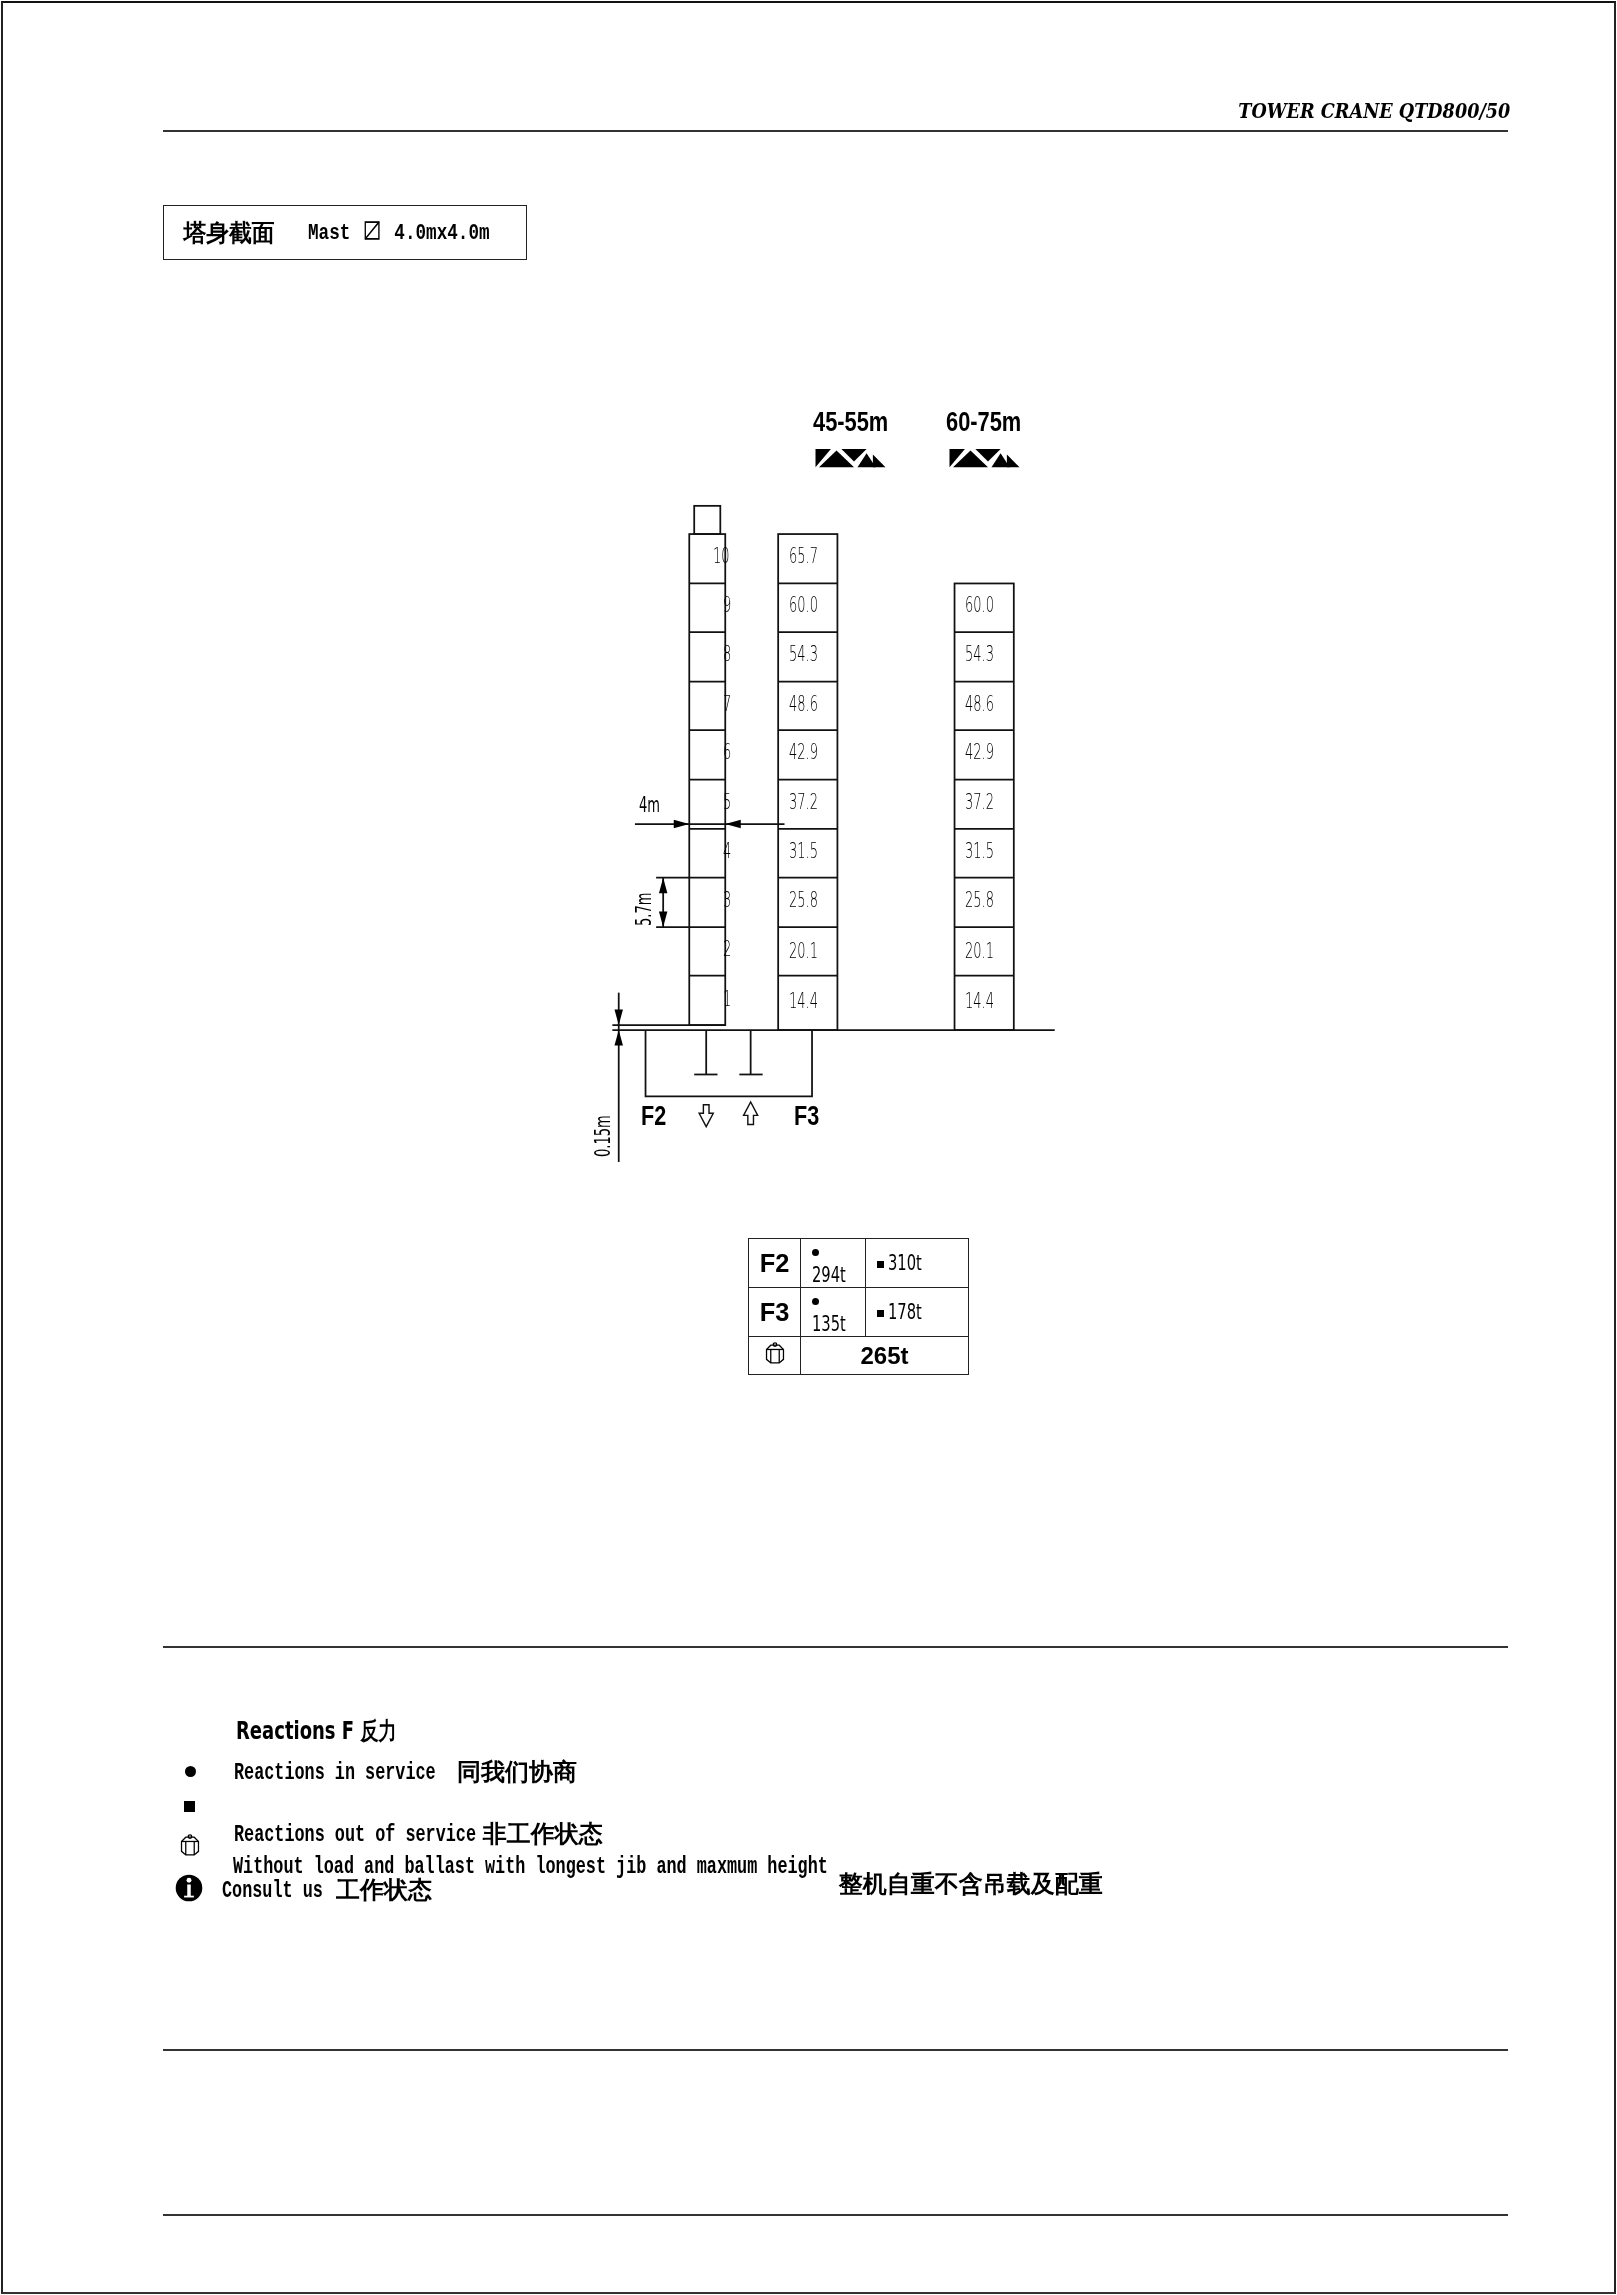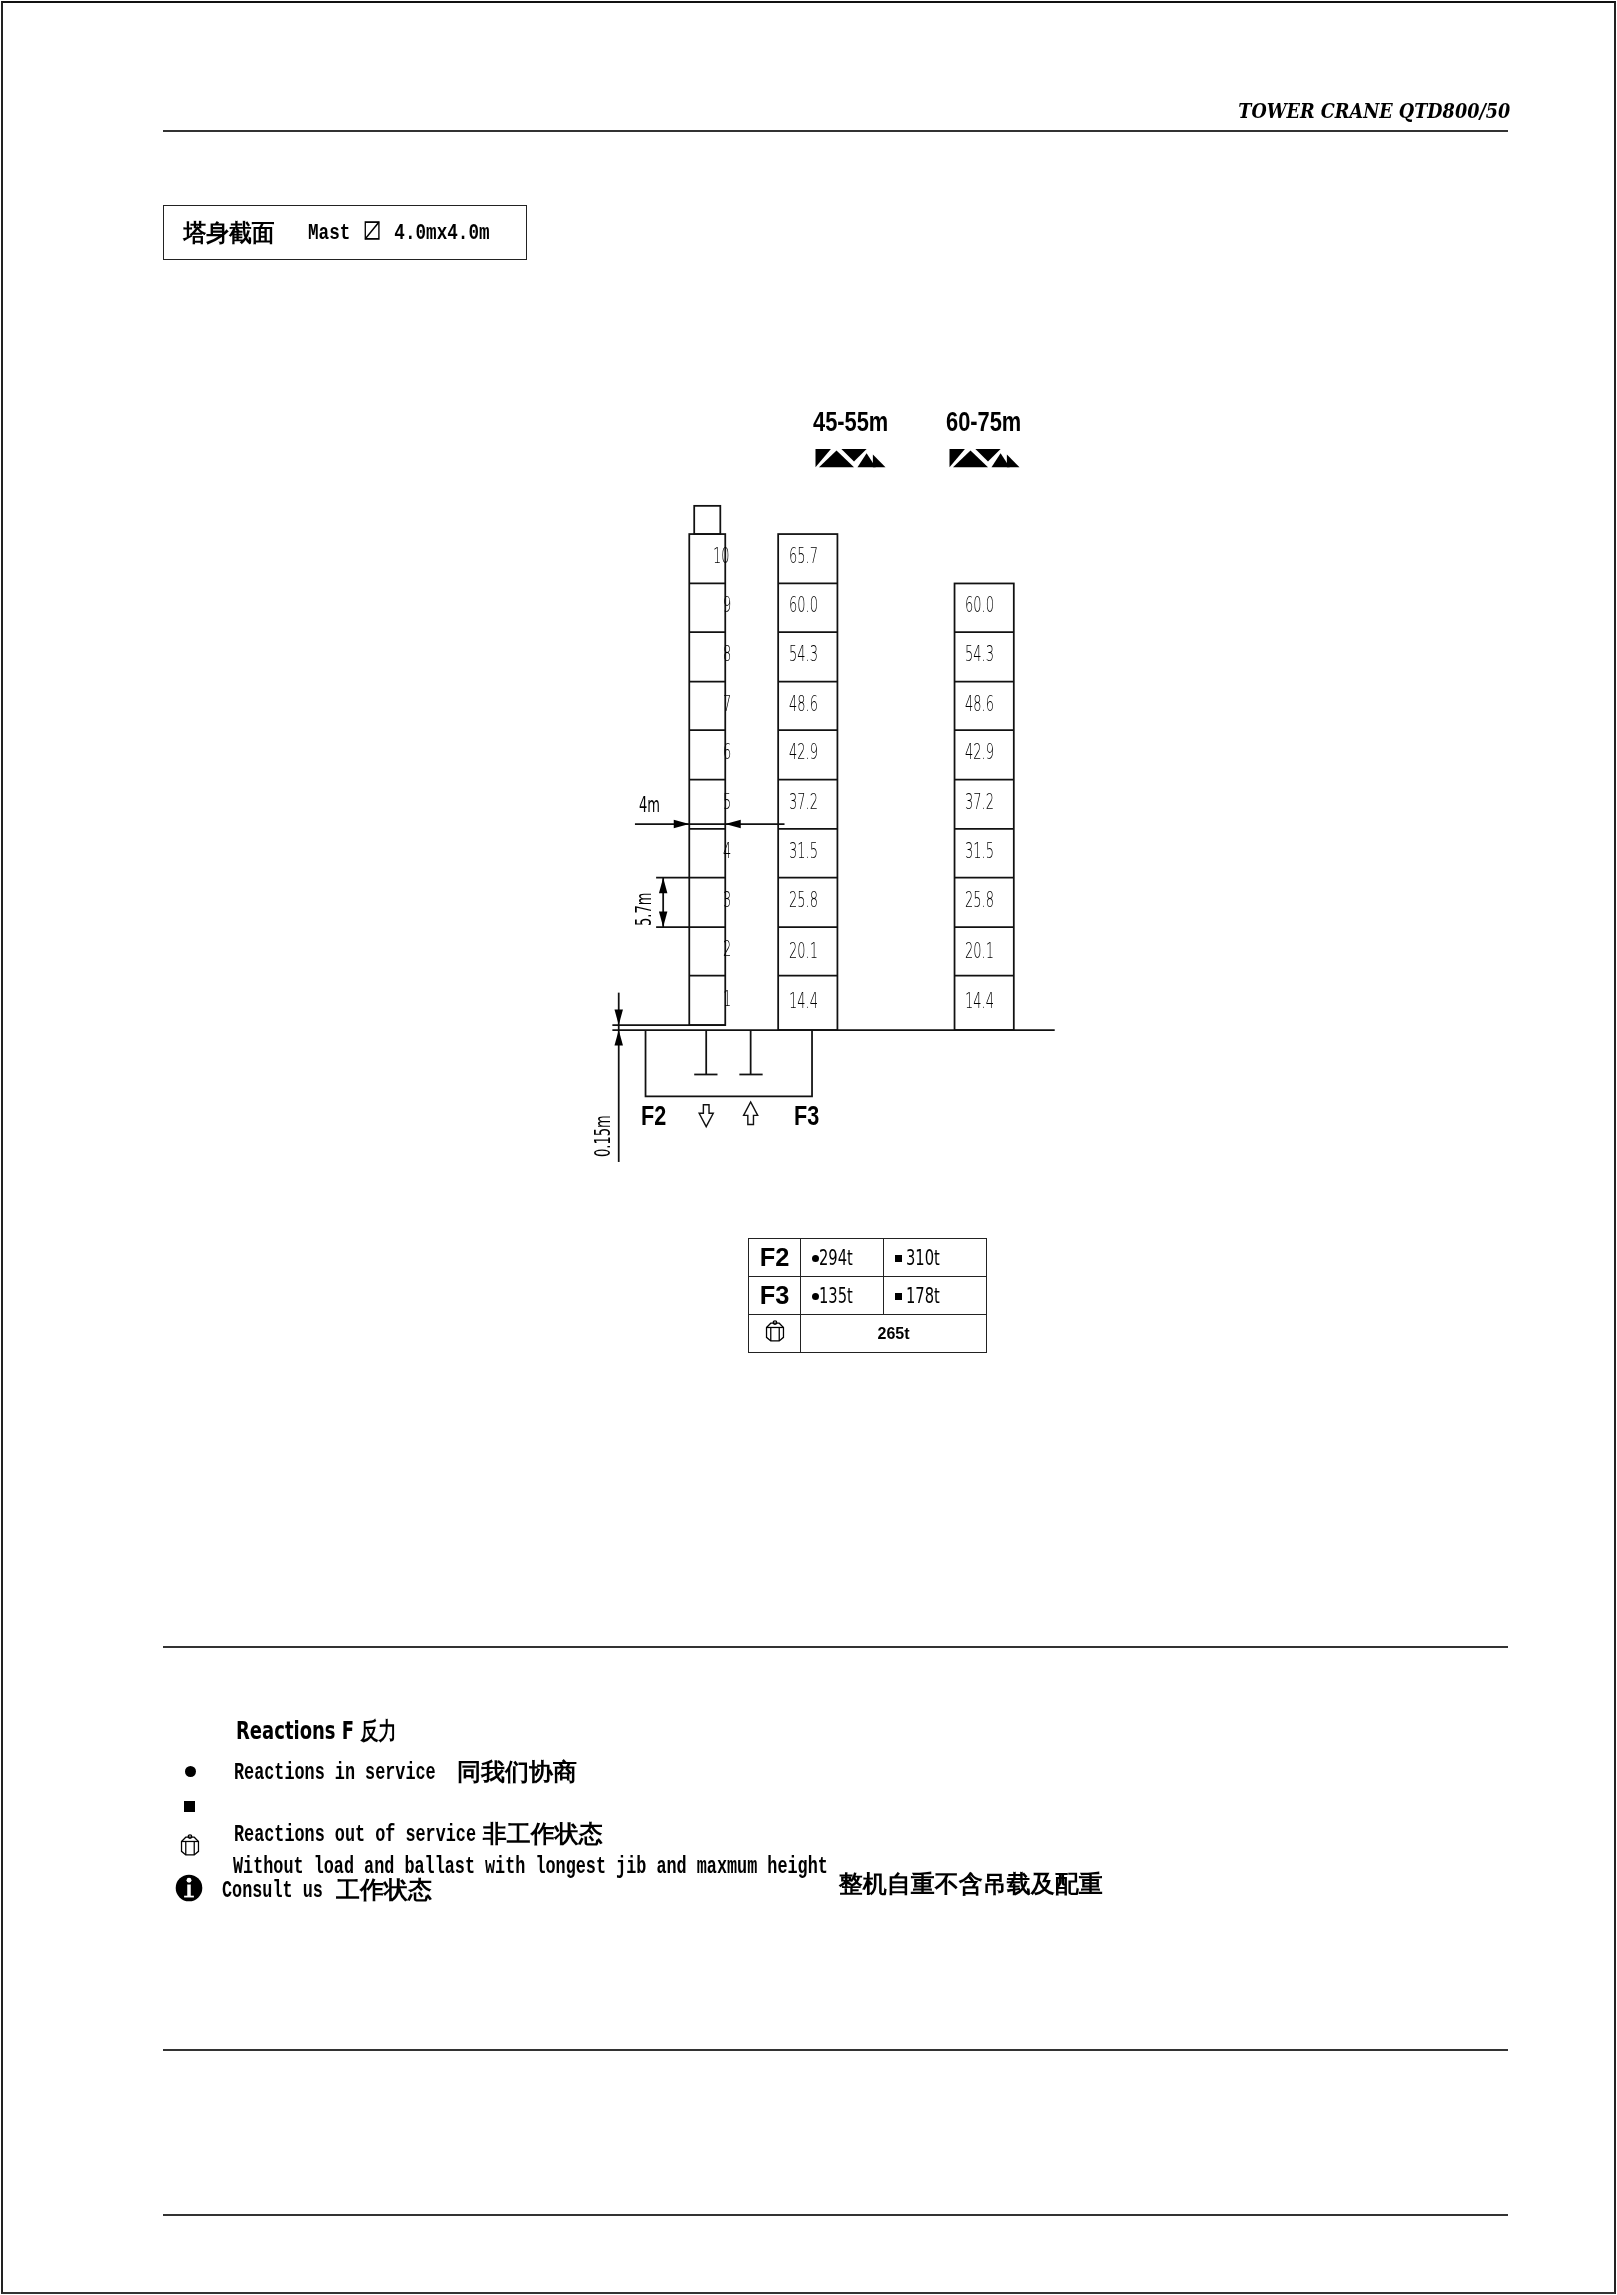--- a/index.html
+++ b/index.html
@@ -11,23 +11,23 @@
     .mast-box .cn { font-family: "DejaVu Sans", sans-serif; font-size: 24px; margin-right: 31px; transform: scaleX(0.95); display: inline-block; }
     .mast-box .en { font-family: "Liberation Mono", monospace; font-weight: bold; font-size: 22.6px; transform: scaleX(0.78); transform-origin: left center; display: inline-block; }
     .col-head { position: absolute; font-family: "Liberation Sans", sans-serif; font-weight: bold; font-size: 28px; transform: scaleX(0.78); transform-origin: left center; white-space: nowrap; }
     .svg-layer { position: absolute; left: 0; top: 0; }
     .seg-label { position: absolute; font-family: "DejaVu Sans", sans-serif; font-size: 21px; transform: scaleX(0.62); transform-origin: left center; white-space: nowrap; font-weight: 300; }
     .dim-label { position: absolute; font-family: "DejaVu Sans", sans-serif; font-size: 21px; transform: scaleX(0.62); transform-origin: left center; white-space: nowrap; }
     .force-label { position: absolute; font-family: "Liberation Sans", sans-serif; font-weight: bold; font-size: 27px; transform: scaleX(0.8); transform-origin: left center; }
     table.reactions { position: absolute; left: 748px; top: 1238px; border-collapse: collapse; }
     table.reactions td { border: 1.4px solid #222; height: 38px; padding: 0; box-sizing: border-box; font-size: 21px; }
     table.reactions td.rowhead { width: 52px; text-align: center; font-family: "Liberation Sans", sans-serif; font-weight: bold; font-size: 25.4px; }
-    table.reactions td.val { width: 83px; font-family: "DejaVu Sans", sans-serif; padding-left: 11.3px; }
+    table.reactions td.val { width: 65px; font-family: "DejaVu Sans", sans-serif; padding-left: 11.3px; }
     table.reactions td.val span.t { display: inline-block; transform: scaleX(0.7); transform-origin: left center; }
-    table.reactions td.total { text-align: center; font-family: "Liberation Sans", sans-serif; font-weight: bold; font-size: 16px; }
+    table.reactions td.total { text-align: center; font-family: "Liberation Sans", sans-serif; font-weight: bold; font-size: 24px; }
     .legend-row { position: absolute; display: flex; align-items: center; white-space: nowrap; }
     .legend-text { font-family: "Liberation Mono", monospace; font-weight: bold; font-size: 24px; transform: scaleX(0.7); transform-origin: left center; display: inline-block; }
     .legend-cn { font-family: "DejaVu Sans", sans-serif; font-weight: bold; font-size: 24px; display: inline-block; }
     .dot { position: absolute; width: 11.3px; height: 11.3px; border-radius: 50%; background: #000; }
     .sq { position: absolute; width: 11.3px; height: 11.3px; background: #000; }
   </style>
 </head>
 <body>
 
 <div class="page-border"></div>

